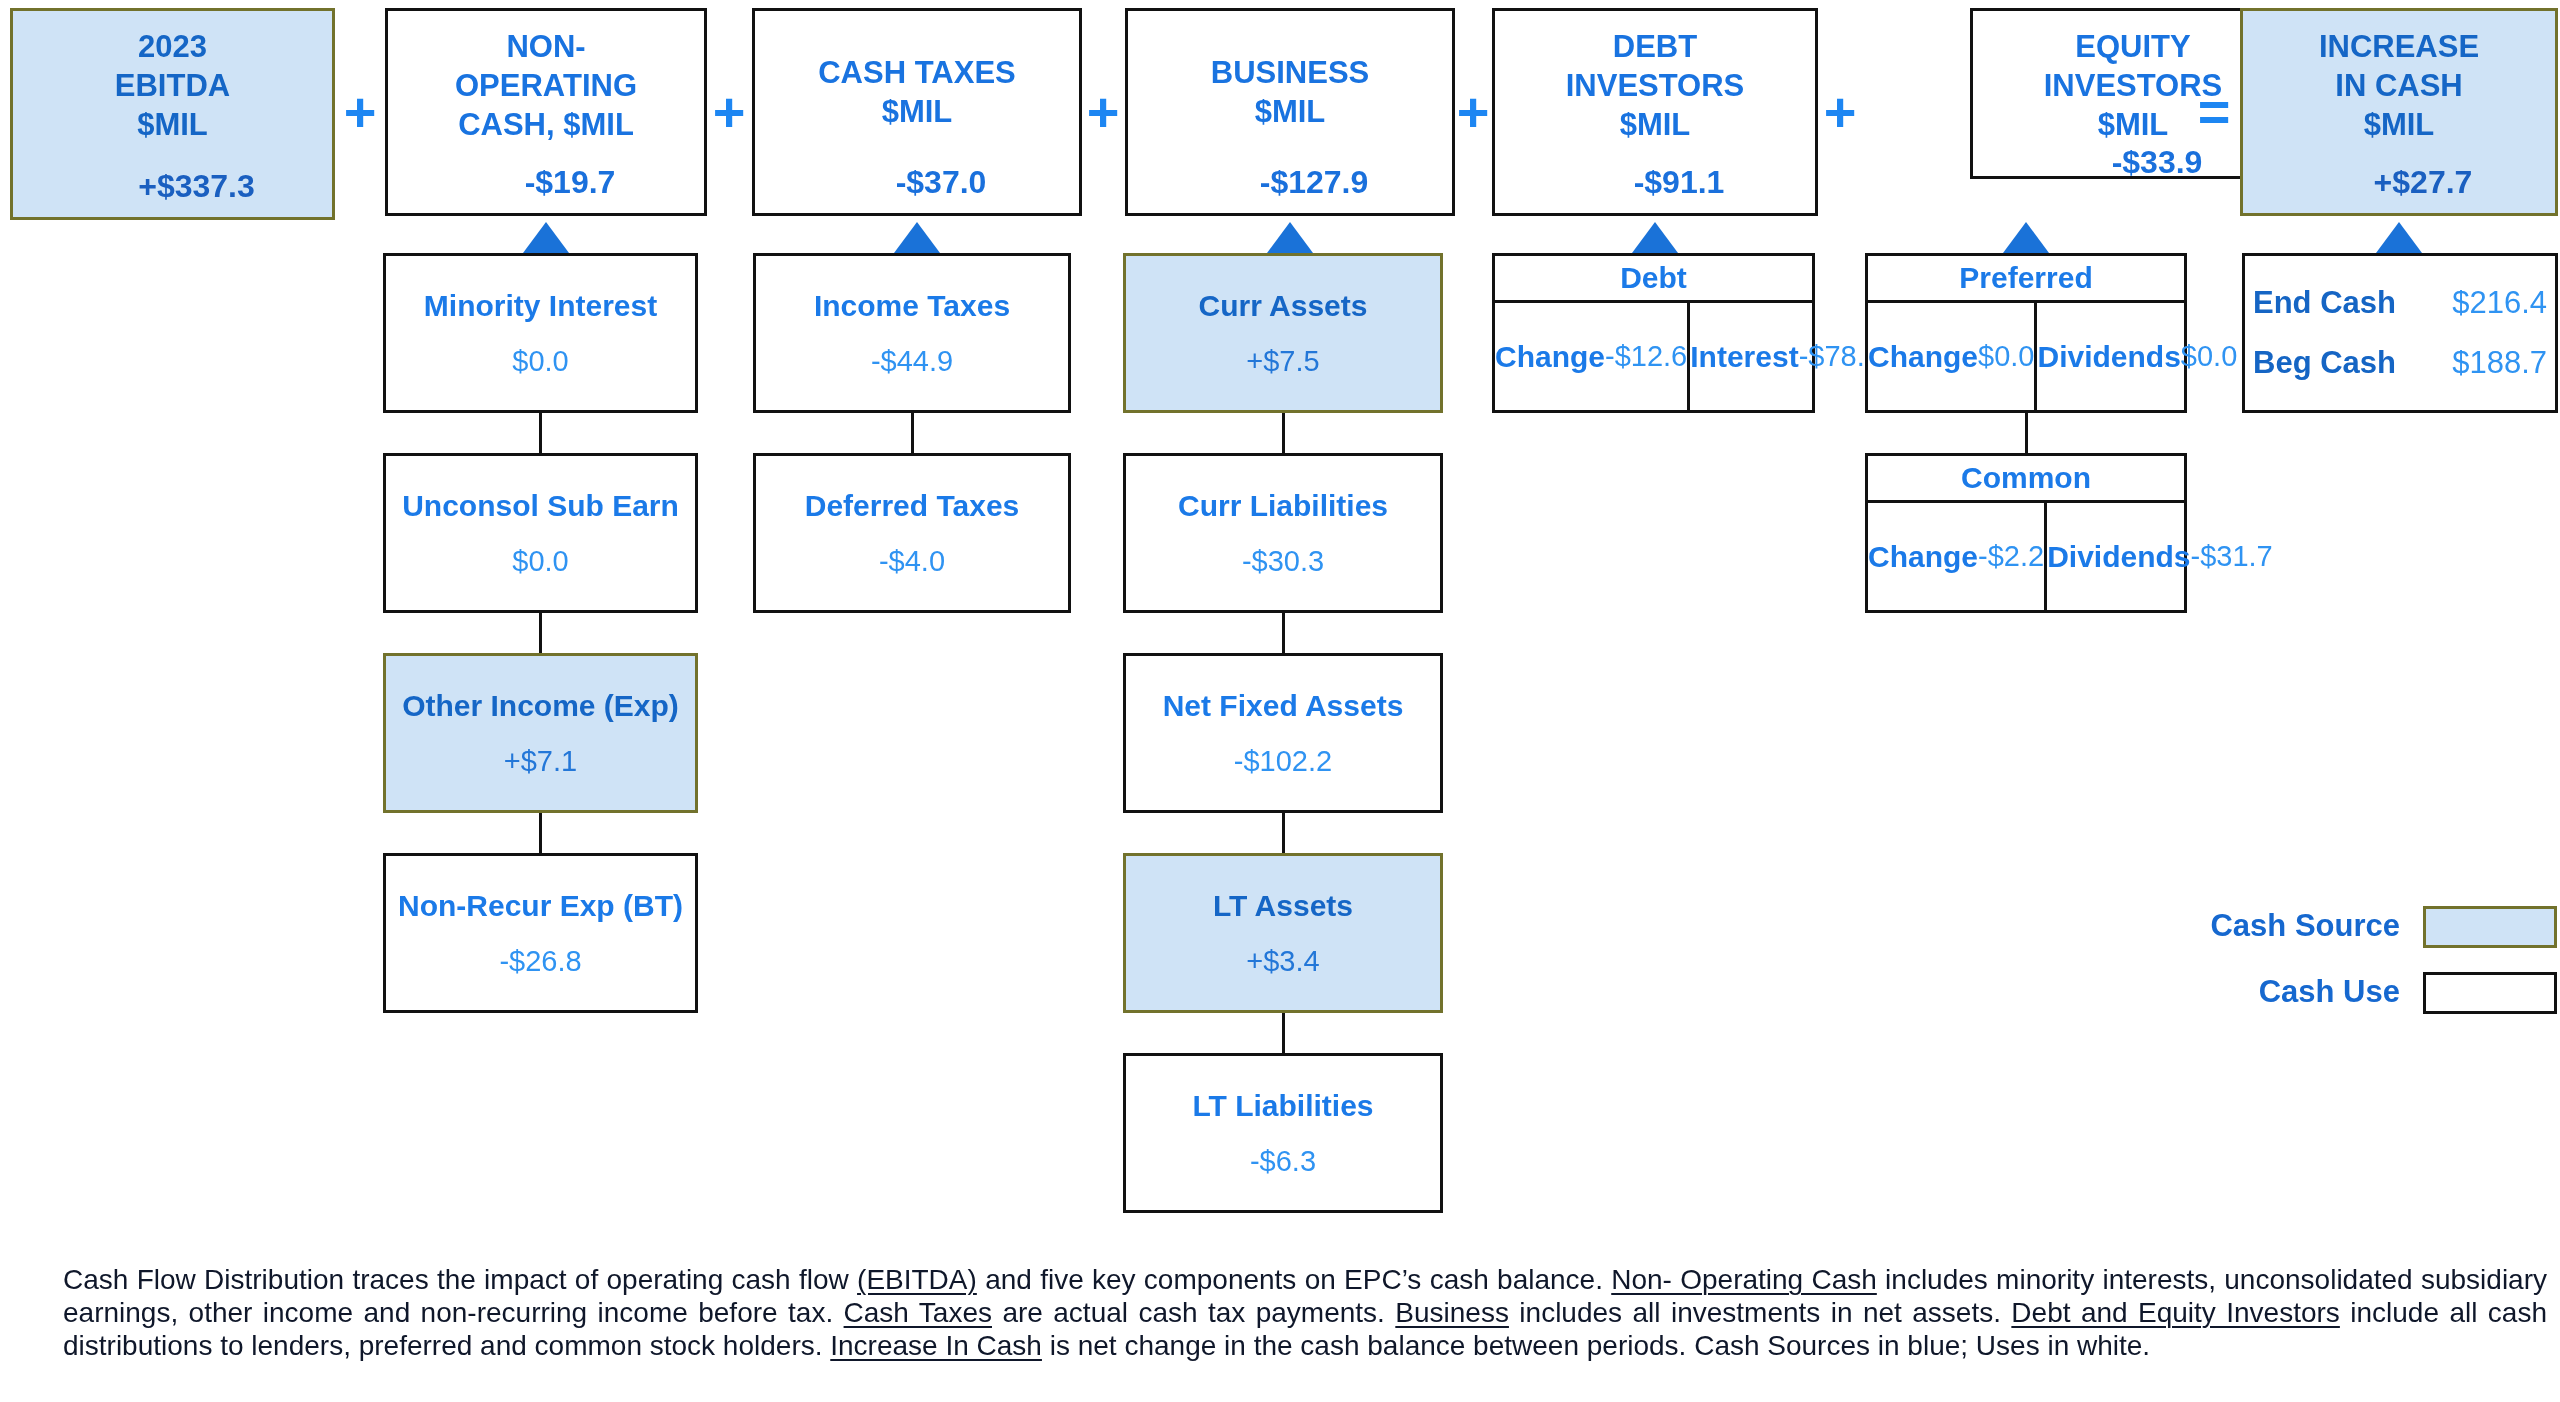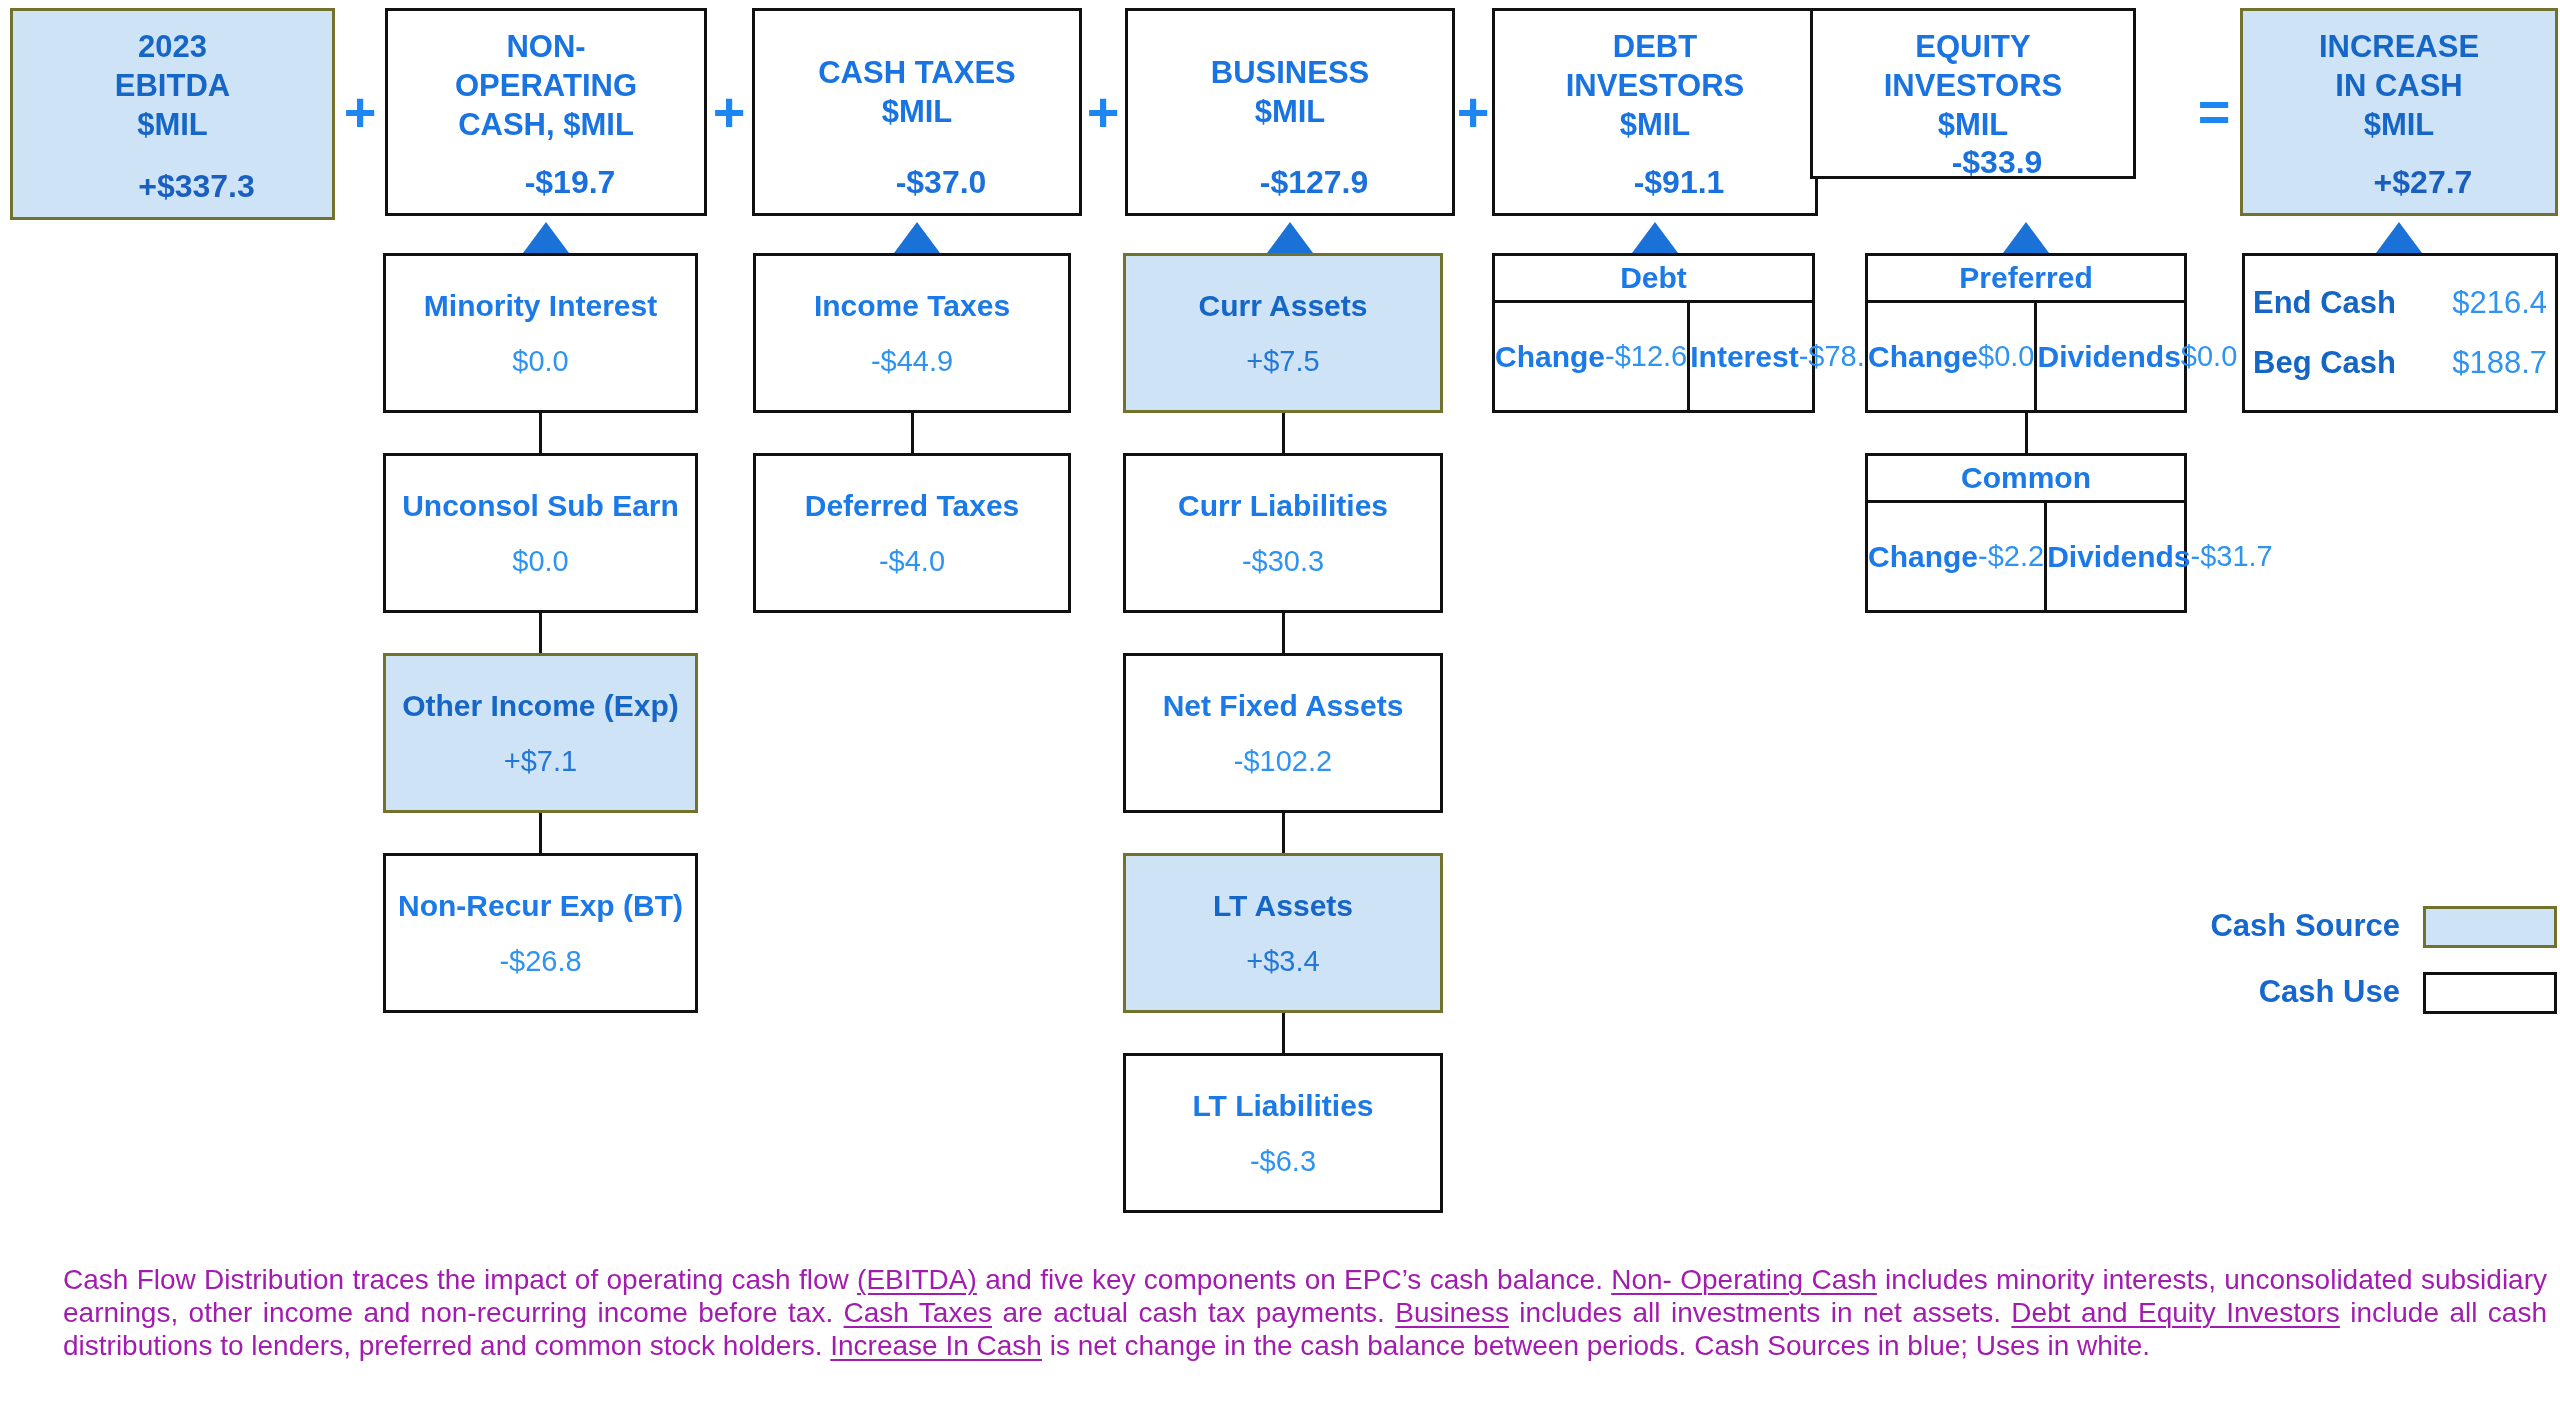--- a/index.html
+++ b/index.html
@@ -51,21 +51,21 @@
   .cashrow .cv{font-size:31px;color:#2f93f2;}
 
   
   .legend-label{position:absolute;font-weight:bold;font-size:31px;color:#1668cf;text-align:right;}
   .swatch{position:absolute;box-sizing:border-box;}
   .swatch.src{background:#cfe3f6;border:3px solid #72722c;}
   .swatch.use{background:#ffffff;border:3px solid #111111;}
 
   
   .footer{position:absolute;left:63px;top:1263px;width:2484px;font-size:28px;
-          line-height:33px;color:#a21caf;text-align:justify;}
+          line-height:33px;color:#0f172a;text-align:justify;}
   .footer u{text-decoration-thickness:2px;text-underline-offset:4px;}
 </style>
 </head>
 <body>
 
 <div id="canvas">
 
   <div class="box topbox source" style="left:10px;top:8px;width:325px;height:212px">
     <div class="t">
       <span>2023</span><br>
@@ -112,21 +112,21 @@
     <div class="t">
       <span>DEBT</span><br>
       <span>INVESTORS</span><br>
       <span>$MIL</span>
     </div>
     <div class="v">-$91.1</div>
   </div>
 
   <div class="op" style="left:1816px;top:84px;width:48px">+</div>
 
-  <div class="box topbox" style="left:1810px;top:8px;width:326px;height:171px">
+  <div class="box topbox" style="left:1970px;top:8px;width:326px;height:171px">
     <div class="t">
       <span>EQUITY</span><br>
       <span>INVESTORS</span><br>
       <span>$MIL</span>
     </div>
     <div class="v">-$33.9</div>
   </div>
 
   <div class="op" style="left:2190px;top:84px;width:48px">=</div>
 

